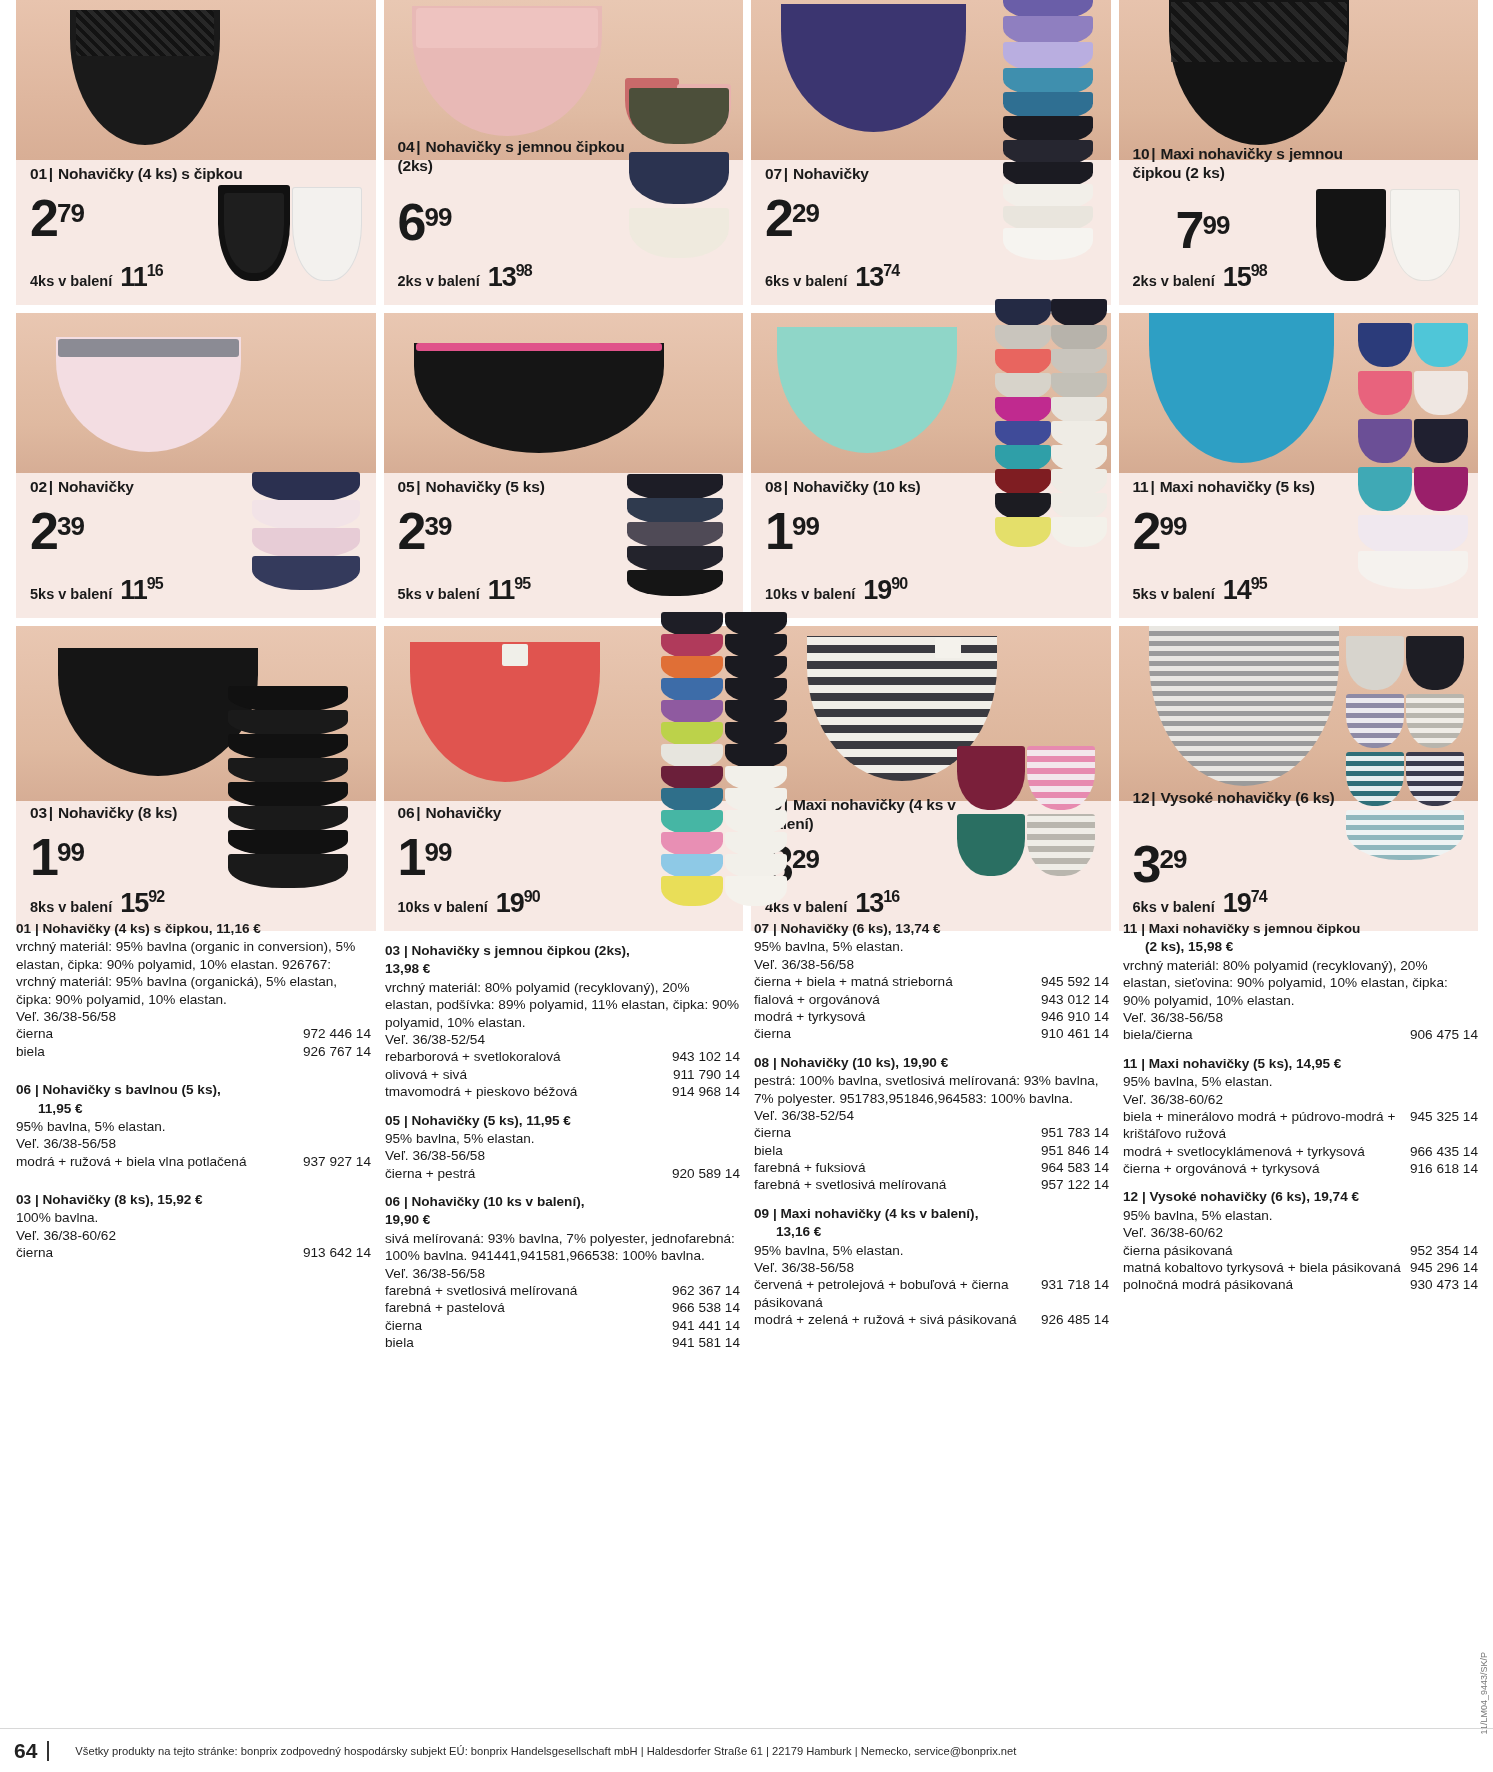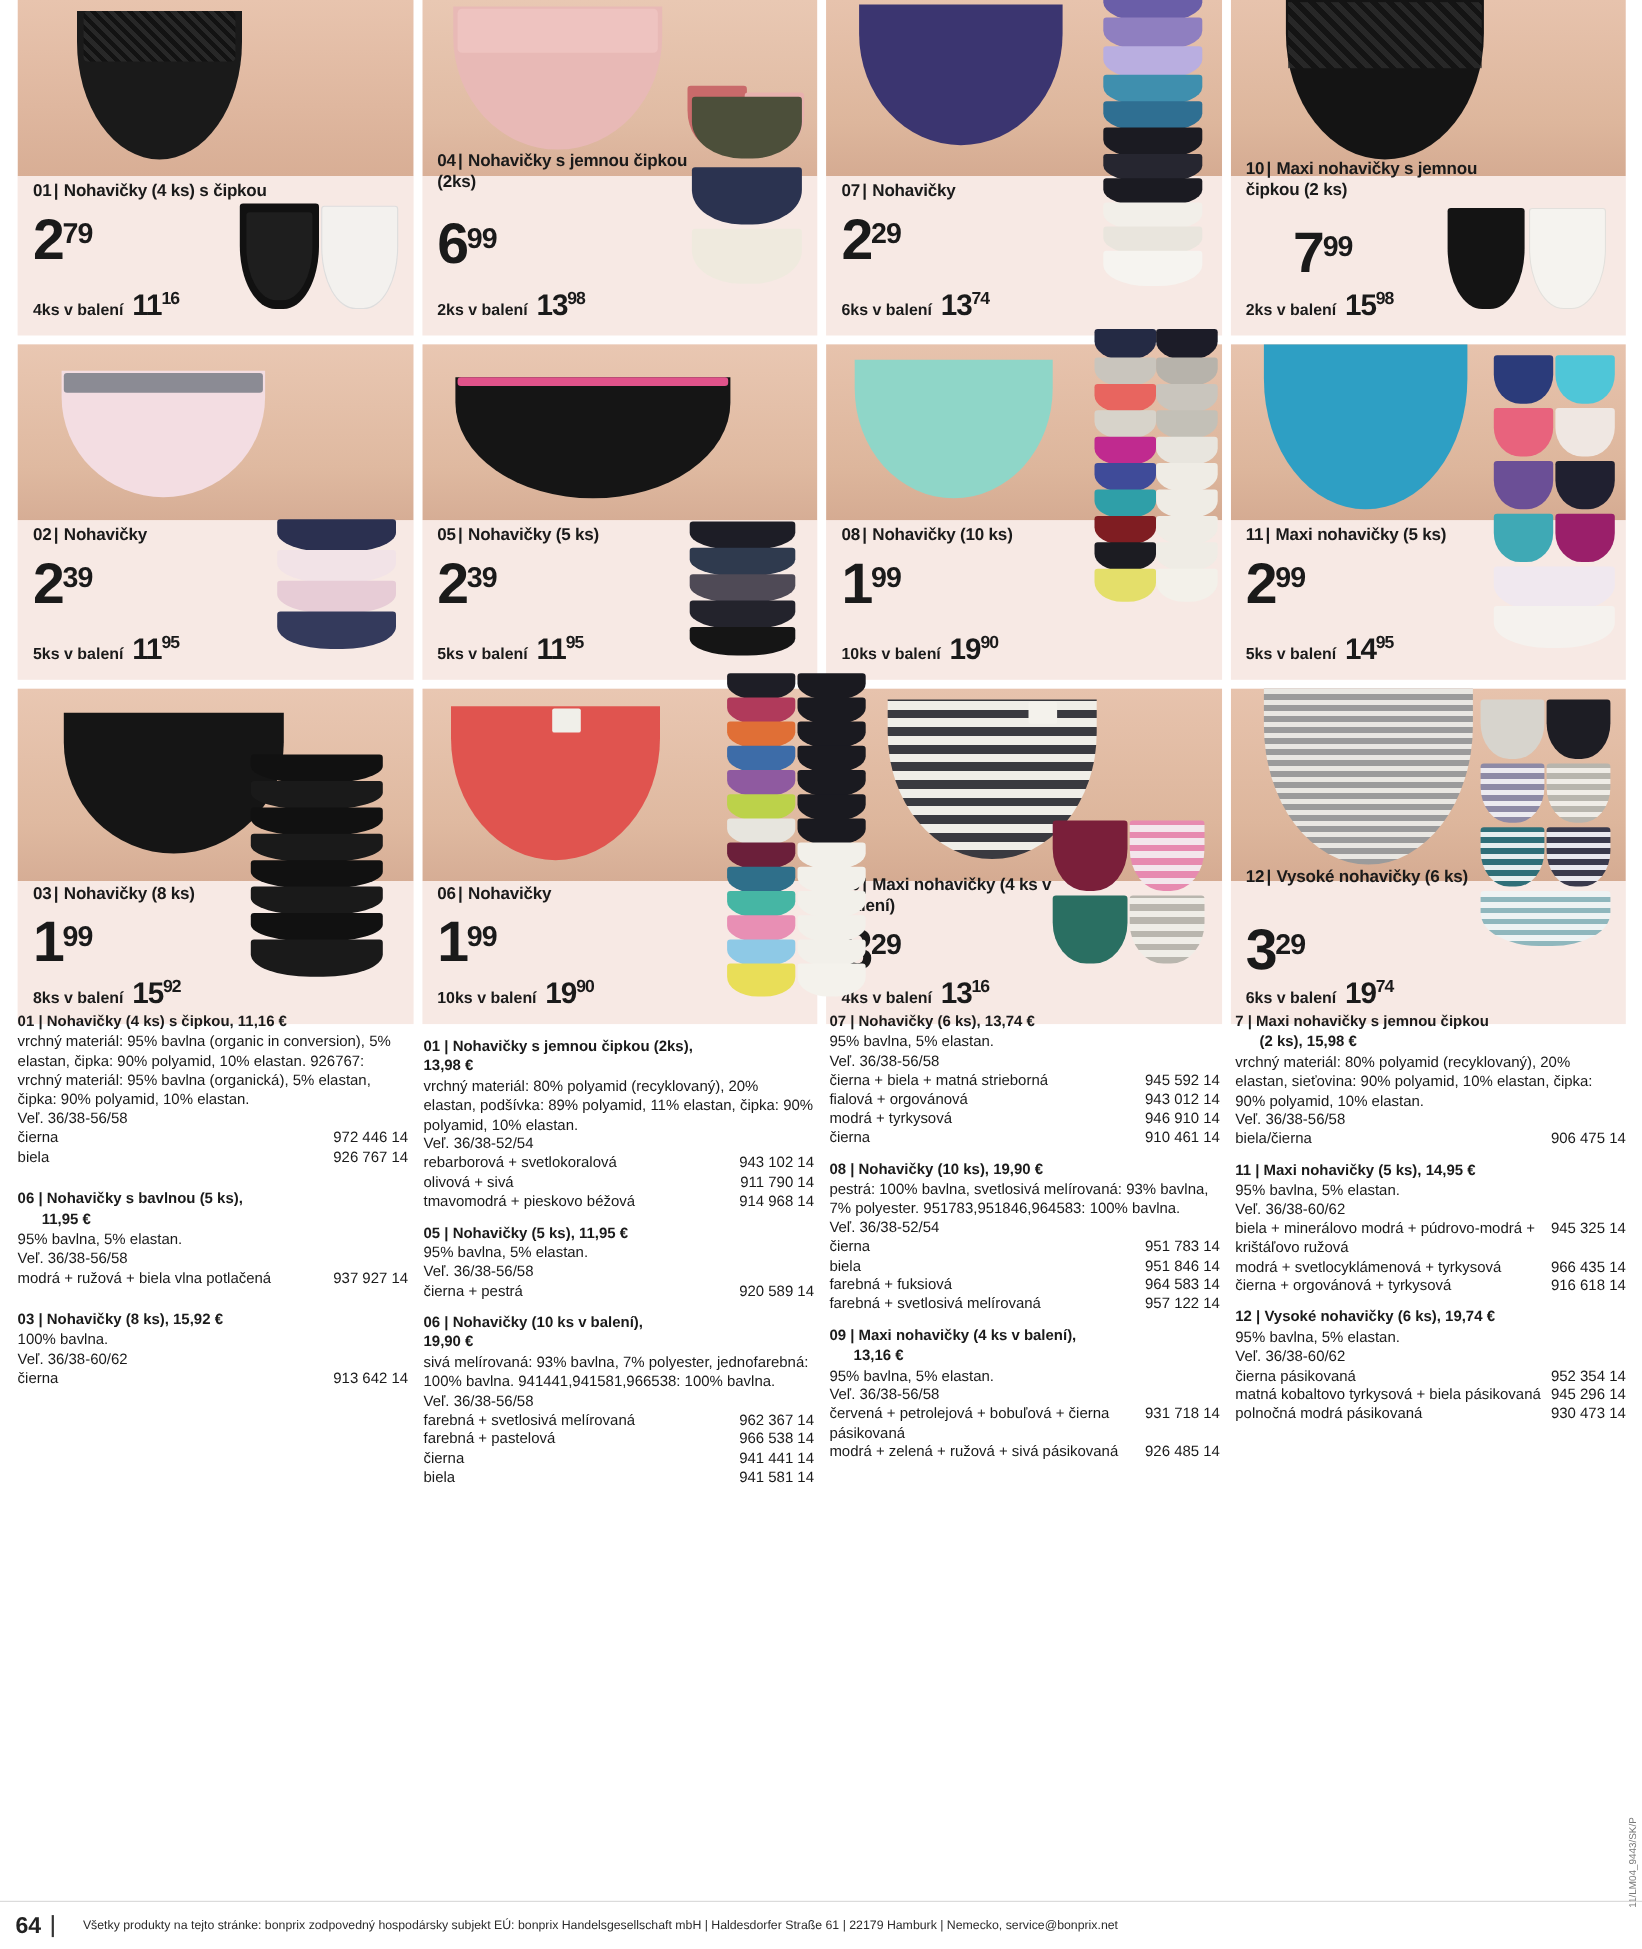--- a/index.html
+++ b/index.html
@@ -524,21 +524,21 @@
       <p>Veľ. 36/38-60/62</p>
       <div class="row">
         <span class="nm">čierna</span>
         <span class="code">913 642 14</span>
       </div>
     </div>
   </div>
 
   <div class="col" style="padding-top:22px;">
     <div class="entry">
-      <div class="hd">01 | Nohavičky s jemnou čipkou (2ks),</div>
+      <div class="hd">03 | Nohavičky s jemnou čipkou (2ks),</div>
       <div class="hd">13,98 €</div>
       <p>vrchný materiál: 80% polyamid (recyklovaný), 20% elastan, podšívka: 89% polyamid, 11% elastan, čipka: 90% polyamid, 10% elastan.</p>
       <p>Veľ. 36/38-52/54</p>
       <div class="row">
         <span class="nm">rebarborová + svetlokoralová</span>
         <span class="code">943 102 14</span>
       </div>
       <div class="row">
         <span class="nm">olivová + sivá</span>
         <span class="code">911 790 14</span>
@@ -637,21 +637,21 @@
       </div>
       <div class="row">
         <span class="nm">modrá + zelená + ružová + sivá pásikovaná</span>
         <span class="code">926 485 14</span>
       </div>
     </div>
   </div>
 
   <div class="col">
     <div class="entry">
-      <div class="hd">7 | Maxi nohavičky s jemnou čipkou</div>
+      <div class="hd">11 | Maxi nohavičky s jemnou čipkou</div>
       <div class="hd">
           <span class="cont">(2 ks), 15,98 €</span>
         </div>
       <p>vrchný materiál: 80% polyamid (recyklovaný), 20% elastan, sieťovina: 90% polyamid, 10% elastan, čipka: 90% polyamid, 10% elastan.</p>
       <p>Veľ. 36/38-56/58</p>
       <div class="row">
         <span class="nm">biela/čierna</span>
         <span class="code">906 475 14</span>
       </div>
     </div>

